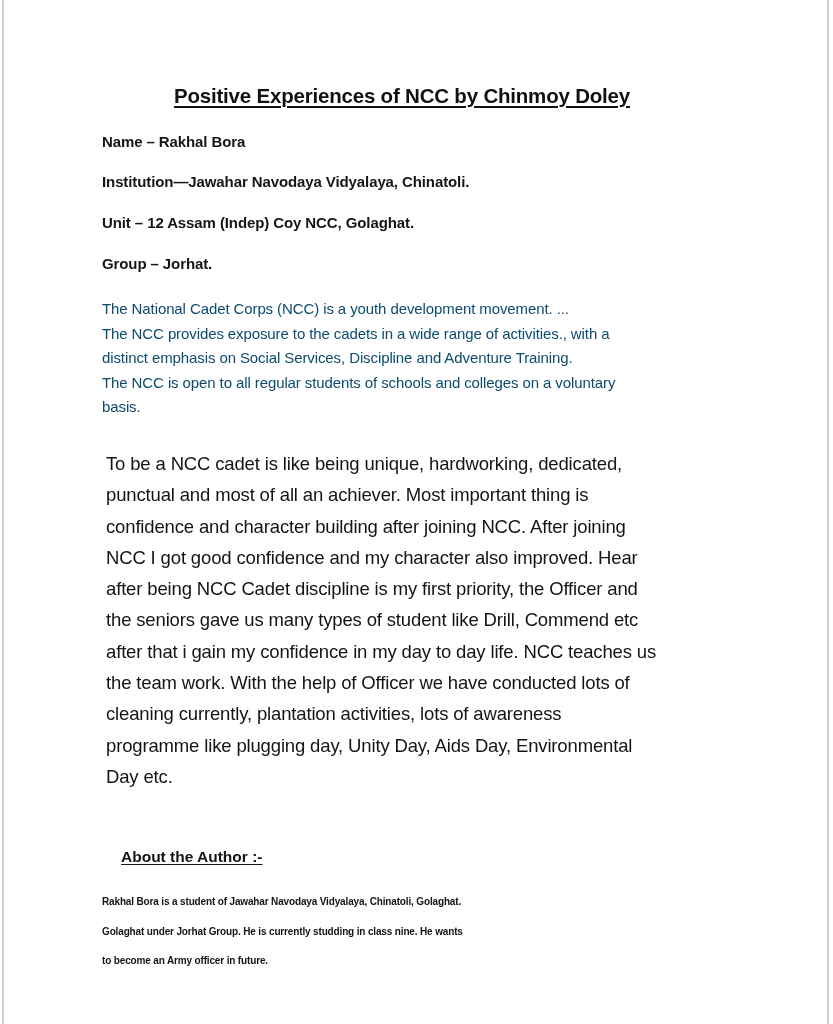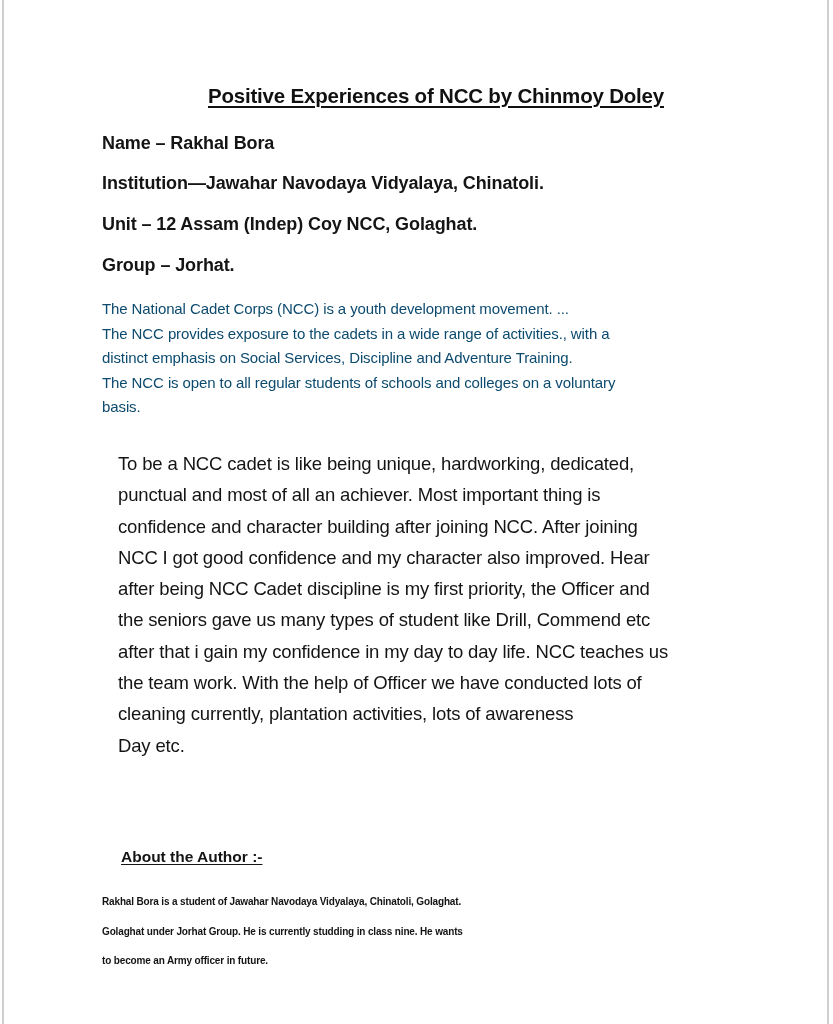--- a/index.html
+++ b/index.html
@@ -31,35 +31,35 @@
       position: absolute;
       left: 102px;
       top: 0;
       width: 640px;
     }
     .title {
       position: absolute;
       left: 72px;
       top: 84px;
       width: 490px;
-      text-align: right;
+      text-align: left;
       font-weight: bold;
       font-size: 20.5px;
       letter-spacing: -0.2px;
       text-decoration: underline;
       text-underline-offset: 3px;
       text-decoration-thickness: 2px;
       white-space: nowrap;
       color: #111;
     }
     .field {
       position: absolute;
       left: 0;
       font-weight: bold;
-      font-size: 18px;
+      font-size: 15px;
       white-space: nowrap;
       color: #151515;
       letter-spacing: -0.1px;
     }
     .field-name { top: 133px; }
     .field-institution { top: 173px; }
     .field-unit { top: 214px; }
     .field-group { top: 255px; }
 
     .intro {
@@ -69,21 +69,21 @@
       width: 625px;
       font-size: 15px;
       line-height: 24.6px;
       color: #0c4a6e;
       letter-spacing: -0.1px;
     }
     .intro .line { display: block; white-space: nowrap; }
 
     .body-text {
       position: absolute;
-      left: 16px;
+      left: 4px;
       top: 448px;
       width: 630px;
       font-size: 18.5px;
       line-height: 31.3px;
       color: #141414;
       letter-spacing: -0.15px;
     }
     .body-text .line { display: block; white-space: nowrap; }
 
     .about-heading {
@@ -137,20 +137,21 @@
   <div class="body-text">
     <span class="line">To be a NCC cadet is like being unique, hardworking, dedicated,</span>
     <span class="line">punctual and most of all an achiever. Most important thing is</span>
     <span class="line">confidence and character building after joining NCC. After joining</span>
     <span class="line">NCC I got good confidence and my character also improved. Hear</span>
     <span class="line">after being NCC Cadet discipline is my first priority, the Officer and</span>
     <span class="line">the seniors gave us many types of student like Drill, Commend etc</span>
     <span class="line">after that i gain my confidence in my day to day life. NCC teaches us</span>
     <span class="line">the team work. With the help of Officer we have conducted lots of</span>
     <span class="line">cleaning currently, plantation activities, lots of awareness</span>
+    <span class="line">programme like plugging day, Unity Day, Aids Day, Environmental</span>
     <span class="line">Day etc.</span>
   </div>
 
   <div class="about-heading">About the Author :-</div>
 
   <div class="about-text">
     <span class="line">Rakhal Bora is a student of Jawahar Navodaya Vidyalaya, Chinatoli, Golaghat.</span>
     <span class="line">Golaghat under Jorhat Group. He is currently studding in class nine. He wants</span>
     <span class="line">to become an Army officer in future.</span>
   </div>

